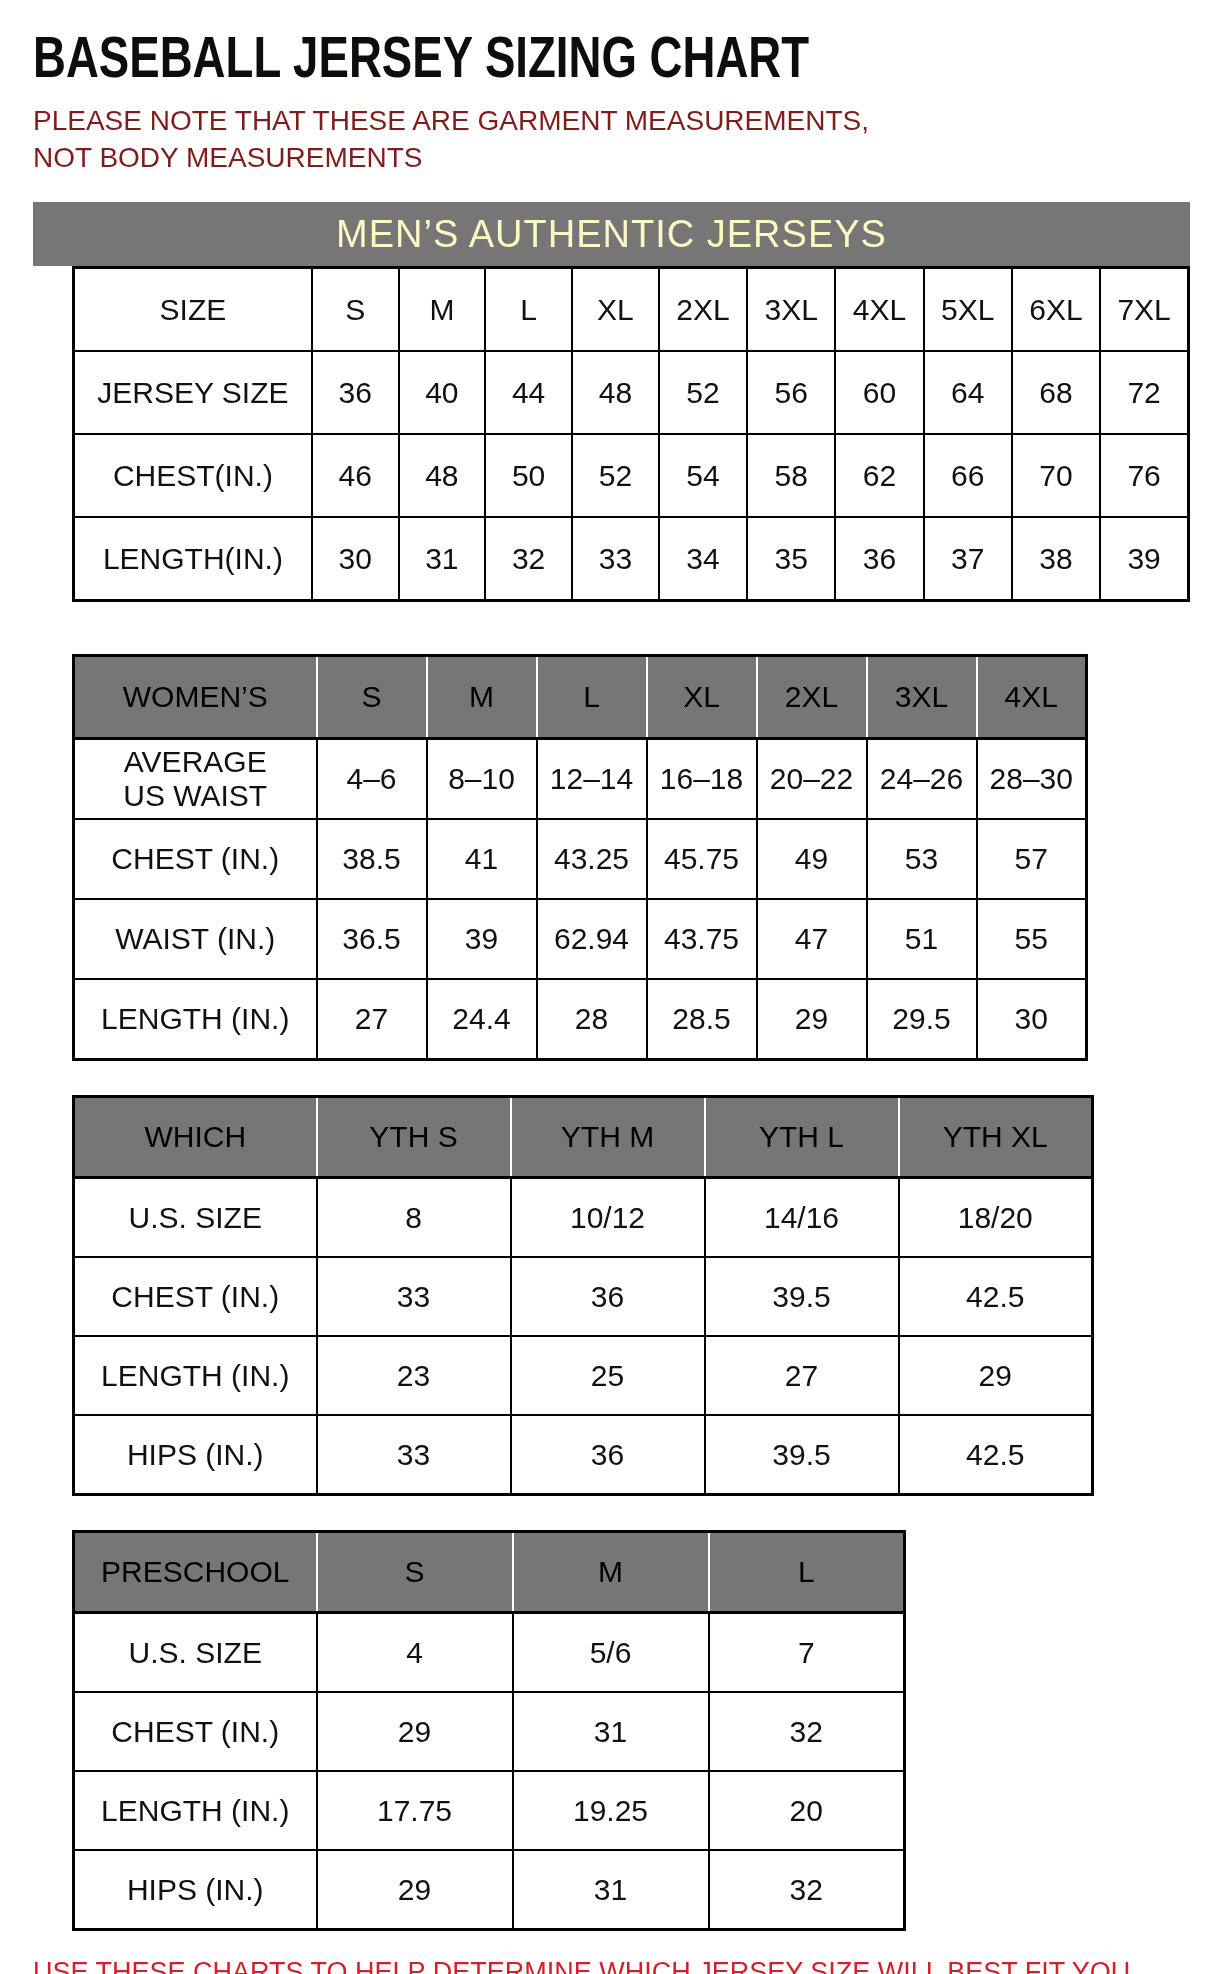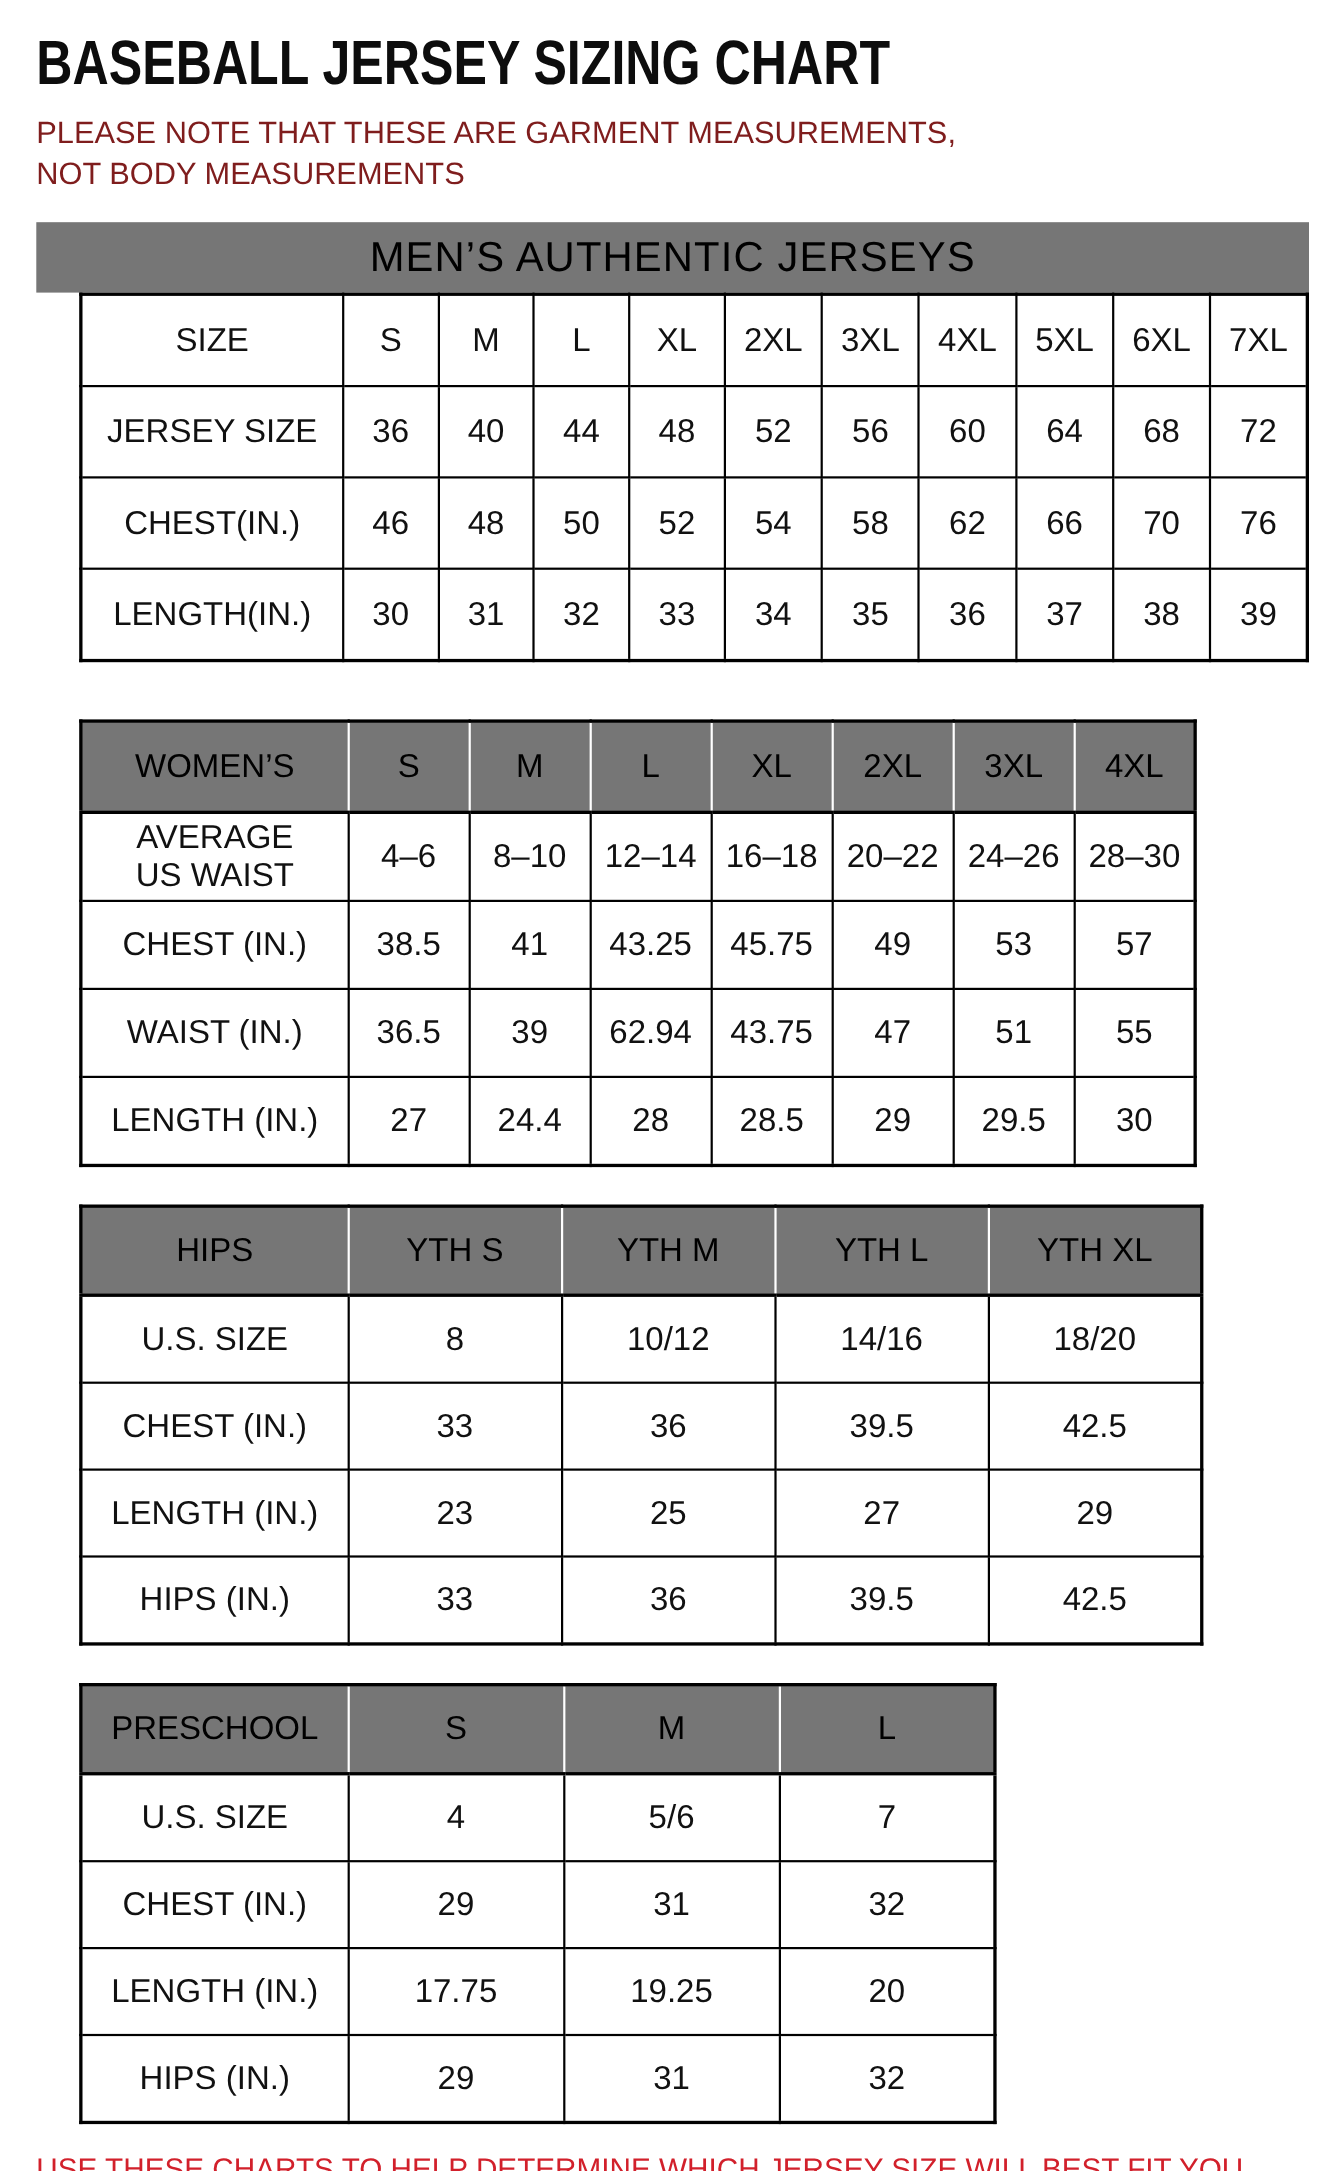--- a/index.html
+++ b/index.html
@@ -19,21 +19,21 @@
     margin-top:10px;max-width:900px;
     color:#7f1d1d;font-size:28px;line-height:37px;font-weight:500;
   }
   .section{width:fit-content;}
   .sec-mens{margin-top:26px;}
   .sec-womens{margin-top:52px;}
   .sec-boys{margin-top:34px;}
   .sec-pre{margin-top:34px;}
   .banner{
     width:100%;height:64px;background:#767676;
-    color:#000000;font-size:38px;letter-spacing:1px;
+    color:#fef9c3;font-size:38px;letter-spacing:1px;
     display:flex;align-items:center;justify-content:center;
     box-sizing:border-box;
   }
   table.grid{
     border-collapse:collapse;table-layout:fixed;
     border:3px solid #000;
     margin-left:39px;
   }
   table.grid td{
     border:2px solid #000;background:#fff;
@@ -214,21 +214,21 @@
   <table class="grid boys">
     <colgroup>
         <col class="lbl">
         <col class="v">
         <col class="v">
         <col class="v">
         <col class="v">
       </colgroup>
     <tbody>
         <tr>
-      <th>HIPS</th>
+      <th>WHICH</th>
       <th>YTH S</th>
       <th>YTH M</th>
       <th>YTH L</th>
       <th>YTH XL</th>
     </tr>
     <tr>
       <td>U.S. SIZE</td>
       <td>8</td>
       <td>10/12</td>
       <td>14/16</td>

